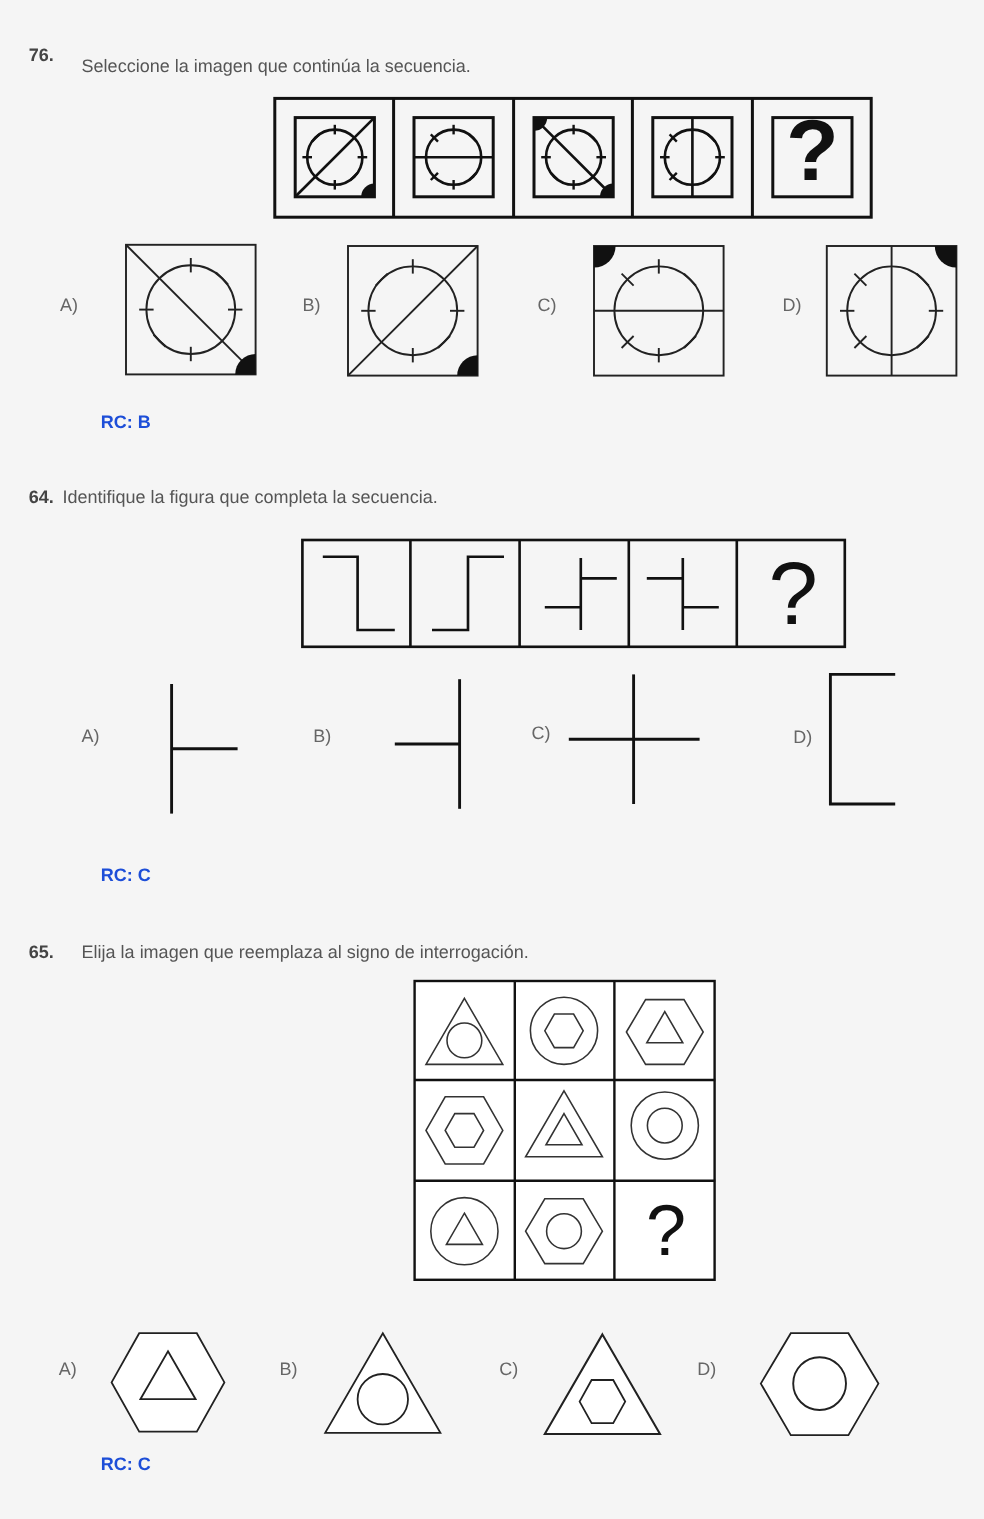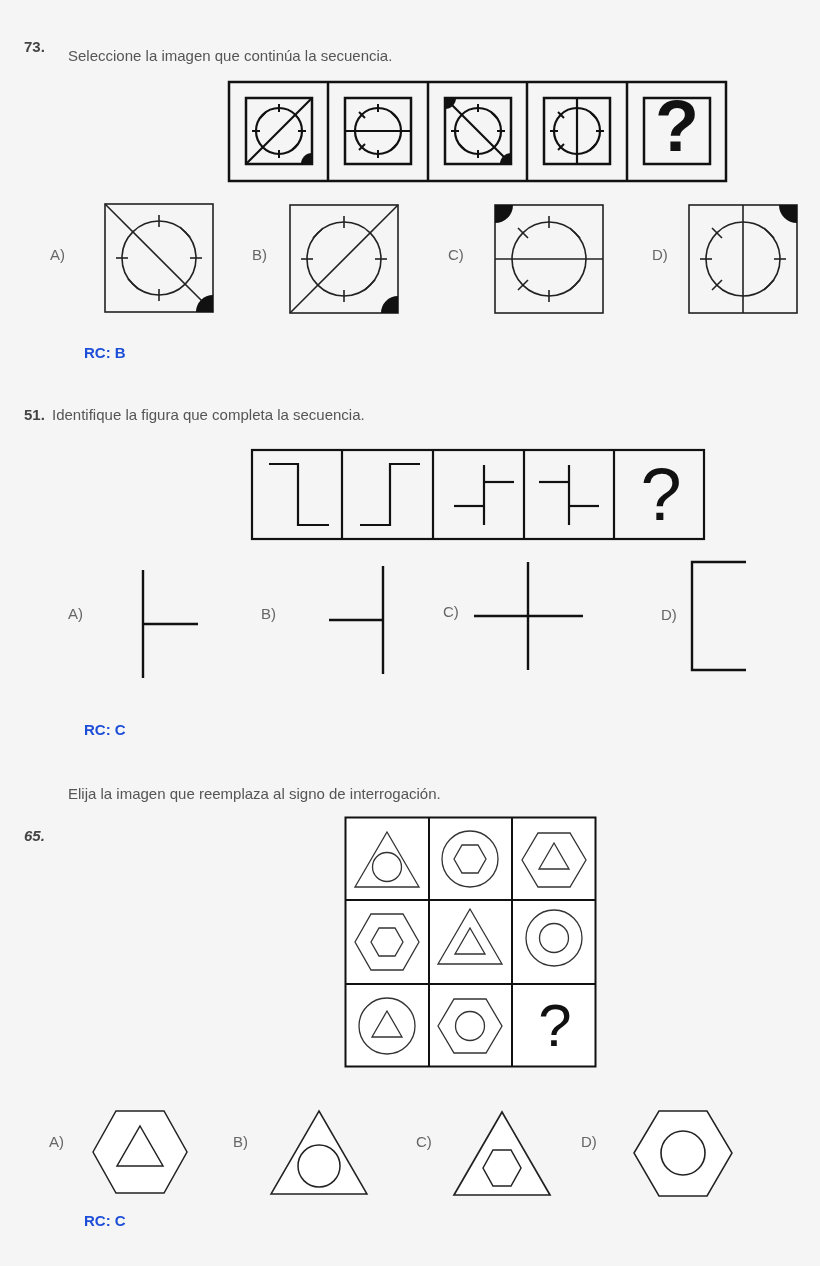--- a/index.html
+++ b/index.html
@@ -15,21 +15,21 @@
   .qnum { font-weight: bold; font-size: 15px; color: #444; }
   .qtext { font-size: 15px; color: #555; }
   .opt-label { font-size: 15px; color: #666; }
   .rc { font-weight: bold; font-size: 15px; color: #1d4ed8; }
   svg { position: absolute; overflow: visible; }
 </style>
 </head>
 <body>
 
 <div>
-  <span class="abs qnum" style="left:24px; top:38px;">73.</span>
+  <span class="abs qnum" style="left:24px; top:38px;">76.</span>
   <span class="abs qtext" style="left:68px; top:47px;">Seleccione la imagen que continúa la secuencia.</span>
 
   <svg style="left:0;top:0;" width="820" height="200">
     <defs>
       <g id="circ8">
         <circle cx="0" cy="0" r="22" fill="none" stroke="#111" stroke-width="2.2"></circle>
       </g>
     </defs>
     <rect x="229" y="82" width="497" height="99" fill="none" stroke="#111" stroke-width="2.5"></rect>
     <line x1="328" y1="82" x2="328" y2="181" stroke="#111" stroke-width="2.5"></line>
@@ -151,21 +151,21 @@
       <line x1="-31" y1="31" x2="-21" y2="21" stroke="#222" stroke-width="1.6"></line>
       <line x1="21" y1="31" x2="31" y2="21" stroke="#222" stroke-width="1.6"></line>
       <path d="M54 -54 L54 -36 A18 18 0 0 1 36 -54 Z" fill="#111"></path>
     </g>
   </svg>
 
   <span class="abs rc" style="left:84px; top:344px;">RC: B</span>
 </div>
 
 <div>
-  <span class="abs qnum" style="left:24px; top:406px;">51.</span>
+  <span class="abs qnum" style="left:24px; top:406px;">64.</span>
   <span class="abs qtext" style="left:52px; top:406px;">Identifique la figura que completa la secuencia.</span>
 
   <svg style="left:0;top:0;" width="820" height="560">
     <rect x="252" y="450" width="452" height="89" fill="none" stroke="#111" stroke-width="2.2"></rect>
     <line x1="342" y1="450" x2="342" y2="539" stroke="#111" stroke-width="2.2"></line>
     <line x1="433" y1="450" x2="433" y2="539" stroke="#111" stroke-width="2.2"></line>
     <line x1="524" y1="450" x2="524" y2="539" stroke="#111" stroke-width="2.2"></line>
     <line x1="614" y1="450" x2="614" y2="539" stroke="#111" stroke-width="2.2"></line>
 
     <polyline points="269,464 298,464 298,525 329,525" fill="none" stroke="#111" stroke-width="2.2"></polyline>
@@ -206,21 +206,21 @@
     </g>
     <g>
       <polyline points="746,562 692,562 692,670 746,670" fill="none" stroke="#111" stroke-width="2.4"></polyline>
     </g>
   </svg>
 
   <span class="abs rc" style="left:84px; top:721px;">RC: C</span>
 </div>
 
 <div>
-  <span class="abs qnum" style="left:24px; top:827px;font-style:italic;">65.</span>
+  <span class="abs qnum" style="left:24px; top:785px;">65.</span>
   <span class="abs qtext" style="left:68px; top:785px;text-align:right;">Elija la imagen que reemplaza al signo de interrogación.</span>
 
   <svg style="left:0;top:0;" width="820" height="1080">
     <rect x="345.5" y="817.5" width="250" height="249" fill="#fff" stroke="#111" stroke-width="2"></rect>
     <line x1="429" y1="817" x2="429" y2="1067" stroke="#111" stroke-width="2"></line>
     <line x1="512" y1="817" x2="512" y2="1067" stroke="#111" stroke-width="2"></line>
     <line x1="345" y1="900" x2="596" y2="900" stroke="#111" stroke-width="2"></line>
     <line x1="345" y1="984" x2="596" y2="984" stroke="#111" stroke-width="2"></line>
 
     <g transform="translate(387,858)">

